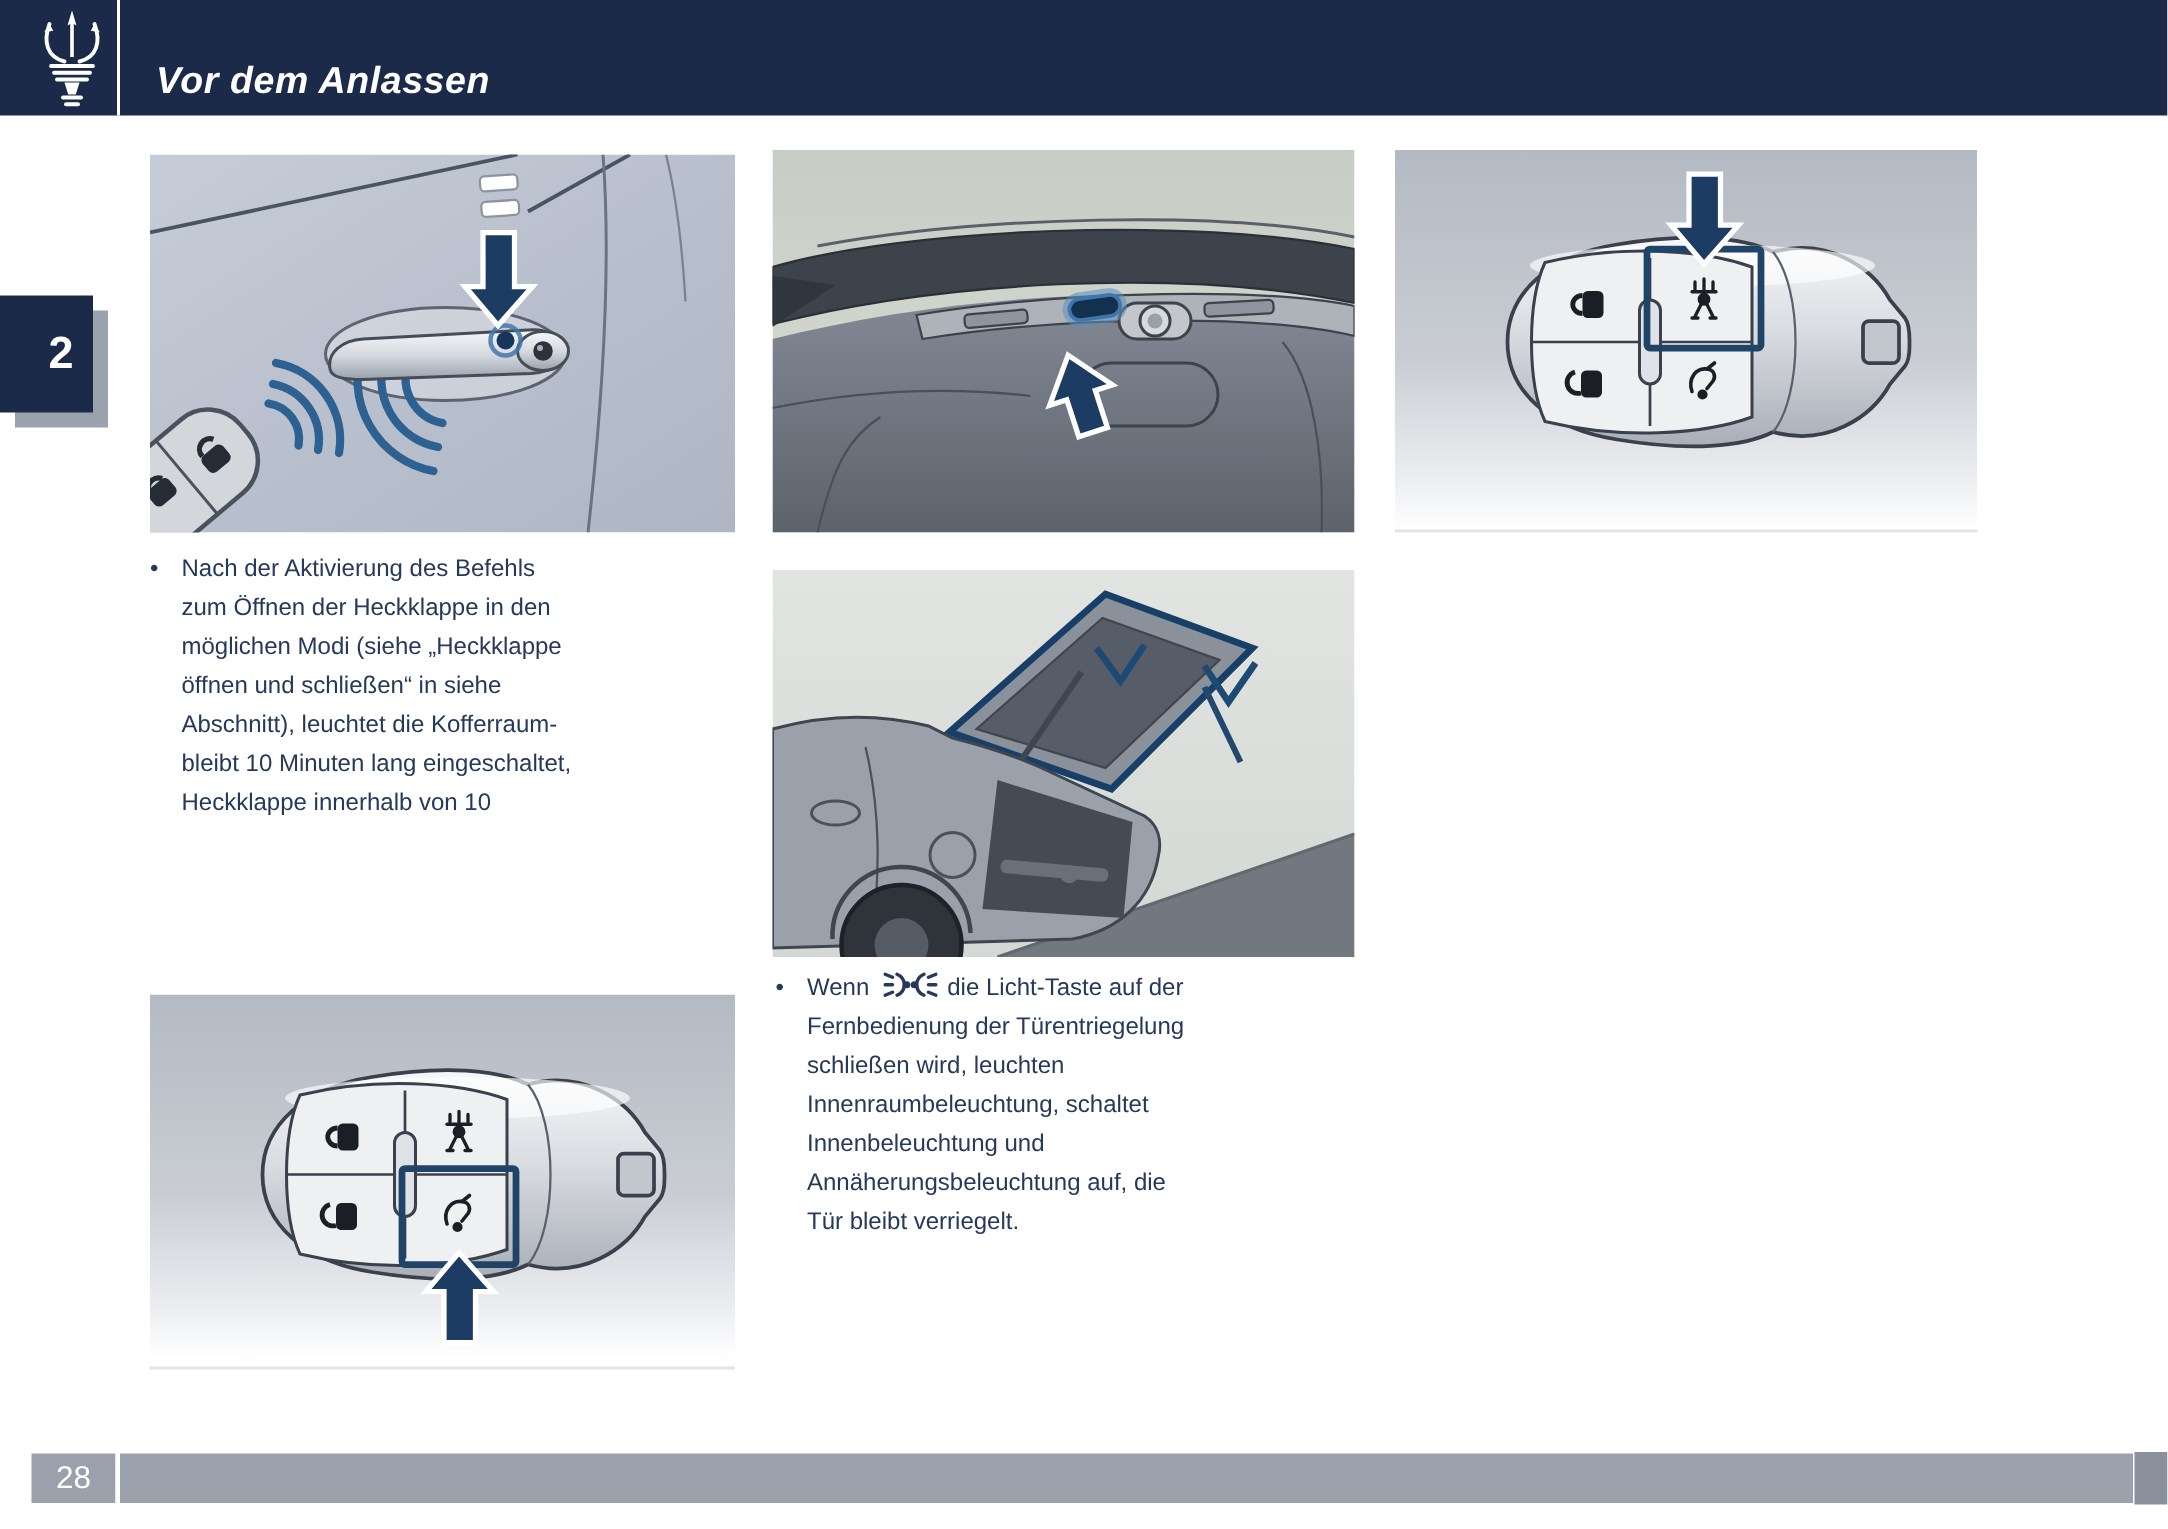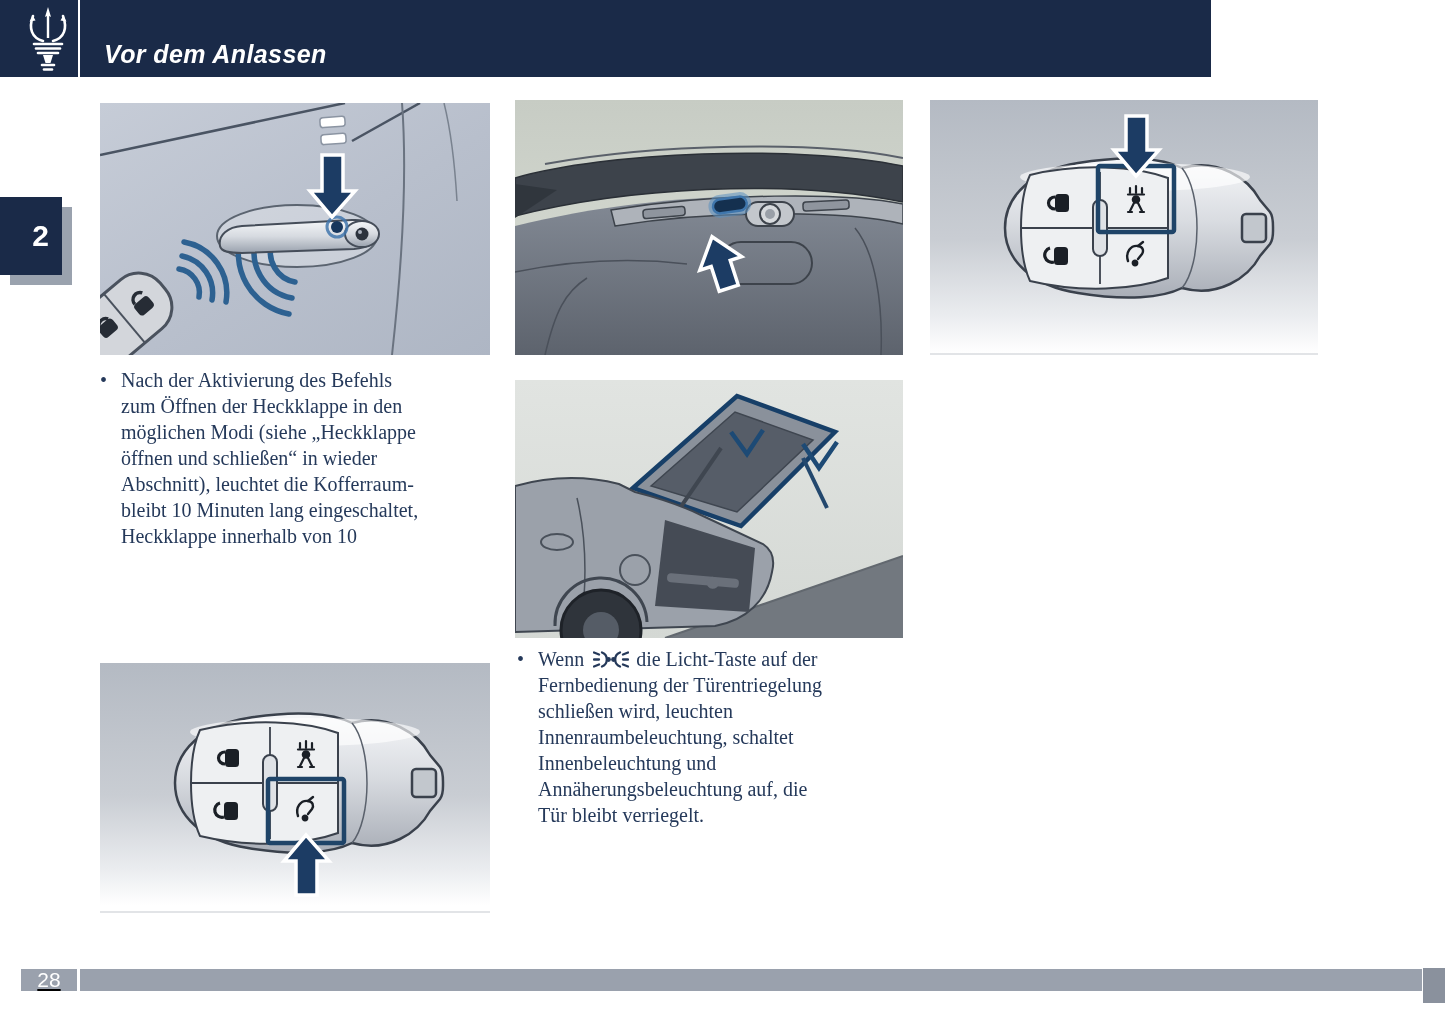--- a/index.html
+++ b/index.html
@@ -3,21 +3,21 @@
 <meta charset="utf-8">
 <style>
   html,body{margin:0;padding:0;}
   body{
     width:1445px;height:1019px;position:relative;background:#ffffff;
     font-family:"Liberation Sans","DejaVu Sans",sans-serif;overflow:hidden;
   }
   svg{display:block;}
 
   
-  .header{position:absolute;left:0;top:0;width:1211px;height:77px;background:#1a2a48;}
+  .header{position:absolute;left:0;top:0;width:1445px;height:77px;background:#1a2a48;}
   .header .logo{position:absolute;left:23px;top:5px;width:50px;height:68px;}
   .header .vdiv{position:absolute;left:78px;top:0;width:2px;height:77px;background:#ffffff;}
   .header .title{
     position:absolute;left:104px;top:40px;color:#ffffff;
     font-size:25px;font-weight:bold;font-style:italic;letter-spacing:.4px;white-space:nowrap;
   }
 
   
   .chapter-shadow{position:absolute;left:10px;top:207px;width:62px;height:78px;background:#9aa2ae;}
   .chapter-tab{
@@ -31,32 +31,32 @@
   .fig-door{left:100px;top:103px;width:390px;height:252px;}
   .fig-hatchbtn{left:515px;top:100px;width:388px;height:255px;}
   .fig-fob-top{left:930px;top:100px;width:388px;height:253px;}
   .fig-open{left:515px;top:380px;width:388px;height:258px;}
   .fig-fob-bottom{left:100px;top:663px;width:390px;height:242px;}
   .rule{position:absolute;height:2px;background:#e2e4e7;}
   .rule-right{left:930px;top:353px;width:388px;}
   .rule-left{left:100px;top:911px;width:390px;}
 
   
-  .bullet{position:absolute;color:#25395a;font-size:20px;line-height:26px;font-family:Liberation Serif, serif;}
+  .bullet{position:absolute;color:#25395a;font-size:16px;line-height:26px;}
   .bullet .line{white-space:nowrap;padding-left:21px;}
   .bullet .line.first{position:relative;}
   .bullet .line.first::before{
     content:"\2022";position:absolute;left:0;top:0;
   }
   .b1{left:100px;top:367px;width:420px;}
   .b2{left:517px;top:646px;width:420px;}
   .inline-icon{display:inline-block;vertical-align:-3px;margin:0 7px 0 9px;}
 
   
-  .footer-bar{position:absolute;left:21px;top:969px;width:1401px;height:22px;display:flex;text-decoration:underline;}
+  .footer-bar{position:absolute;left:21px;top:969px;width:1401px;height:33px;display:flex;}
   .footer-bar .page-num{
     width:56px;background:#9aa1ad;color:#ffffff;font-size:21px;
     display:flex;align-items:center;justify-content:center;
   }
   .footer-bar .gap{width:3px;background:#ffffff;}
   .footer-bar .rest{flex:1;background:#9aa1ad;}
   .footer-dark{position:absolute;left:1423px;top:968px;width:22px;height:35px;background:#8a919d;}
 </style>
 </head>
 <body>
@@ -332,21 +332,21 @@
 </svg>
 </div>
 
 <div class="rule rule-right"></div>
 <div class="rule rule-left"></div>
 
 <div class="bullet b1">
   <div class="line first">Nach der Aktivierung des Befehls</div>
   <div class="line">zum Öffnen der Heckklappe in den</div>
   <div class="line">möglichen Modi (siehe „Heckklappe</div>
-  <div class="line">öffnen und schließen“ in wieder</div>
+  <div class="line">öffnen und schließen“ in siehe</div>
   <div class="line">Abschnitt), leuchtet die Kofferraum-</div>
   <div class="line">bleibt 10 Minuten lang eingeschaltet,</div>
   <div class="line">Heckklappe innerhalb von 10</div>
 </div>
 
 <div class="bullet b2">
   <div class="line first">
     <span>Wenn</span><svg class="inline-icon" width="36" height="19" viewBox="0 0 36 19">
       <g stroke="#25395a" stroke-width="2.3" stroke-linecap="round" fill="none">
         <path d="M6,4.5 L1,2.5"></path>

